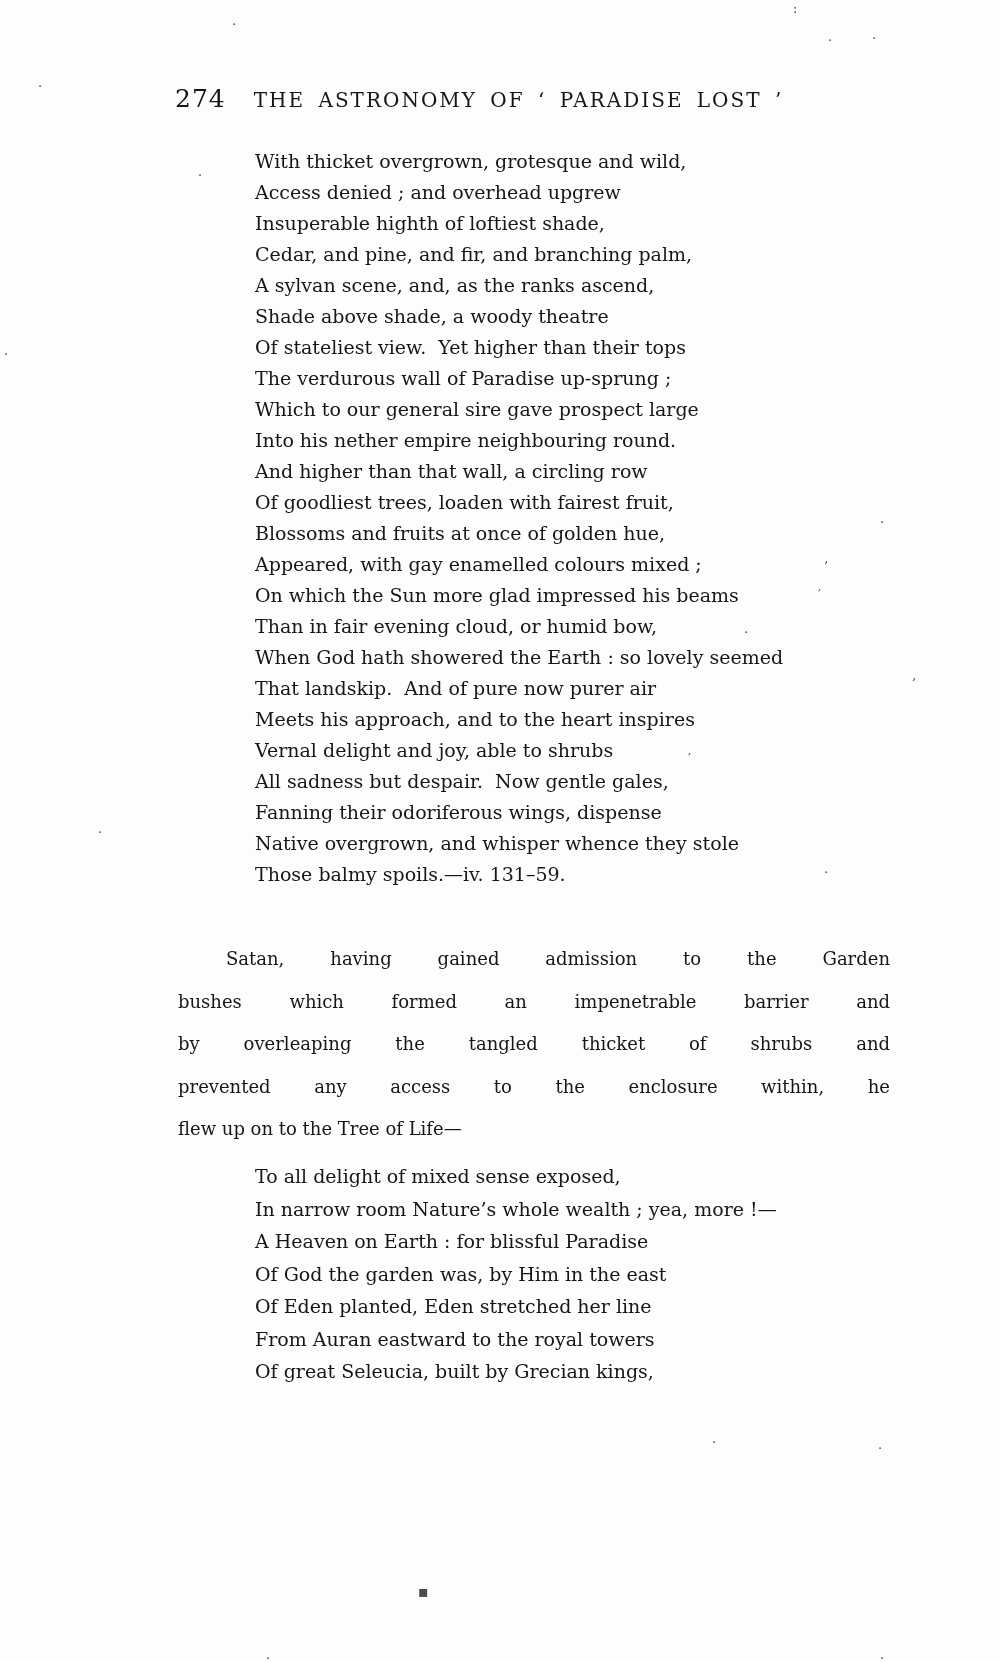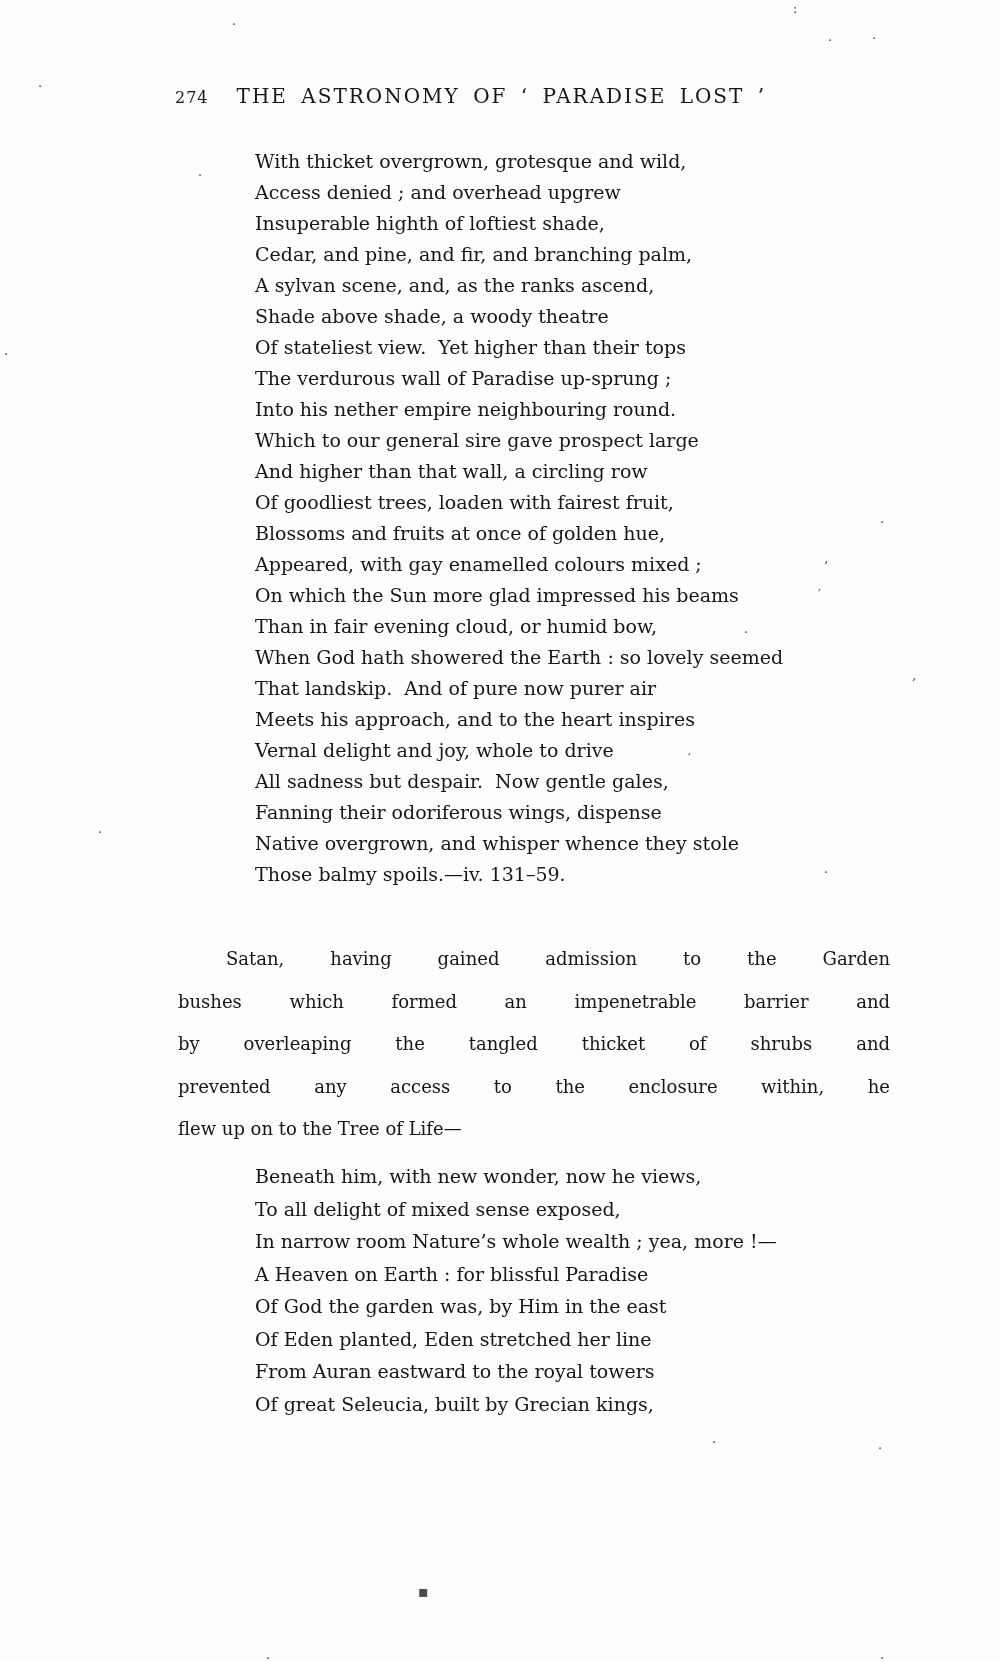--- a/index.html
+++ b/index.html
@@ -15,21 +15,21 @@
 
   .page-header {
     position: absolute;
     top: 84px;
     left: 175px;
     display: flex;
     align-items: baseline;
     white-space: nowrap;
   }
   .page-number {
-    font-size: 16px;
+    font-size: 25px;
     letter-spacing: 1px;
   }
   .running-title {
     margin-left: 28px;
     font-size: 20px;
     letter-spacing: 2px;
     word-spacing: 5px;
   }
 
   .verse {
@@ -77,48 +77,47 @@
 
   <section class="verse verse-1">
     <div class="verse-line">With thicket overgrown, grotesque and wild,</div>
     <div class="verse-line">Access denied ; and overhead upgrew</div>
     <div class="verse-line">Insuperable highth of loftiest shade,</div>
     <div class="verse-line">Cedar, and pine, and fir, and branching palm,</div>
     <div class="verse-line">A sylvan scene, and, as the ranks ascend,</div>
     <div class="verse-line">Shade above shade, a woody theatre</div>
     <div class="verse-line">Of stateliest view.&nbsp; Yet higher than their tops</div>
     <div class="verse-line">The verdurous wall of Paradise up-sprung ;</div>
+    <div class="verse-line">Which to our general sire gave prospect large</div>
     <div class="verse-line">Into his nether empire neighbouring round.</div>
-    <div class="verse-line">Which to our general sire gave prospect large</div>
     <div class="verse-line">And higher than that wall, a circling row</div>
     <div class="verse-line">Of goodliest trees, loaden with fairest fruit,</div>
     <div class="verse-line">Blossoms and fruits at once of golden hue,</div>
     <div class="verse-line">Appeared, with gay enamelled colours mixed ;</div>
     <div class="verse-line">On which the Sun more glad impressed his beams</div>
     <div class="verse-line">Than in fair evening cloud, or humid bow,</div>
     <div class="verse-line">When God hath showered the Earth : so lovely seemed</div>
     <div class="verse-line">That landskip.&nbsp; And of pure now purer air</div>
     <div class="verse-line">Meets his approach, and to the heart inspires</div>
-    <div class="verse-line">Vernal delight and joy, whole to drive</div>
+    <div class="verse-line">Vernal delight and joy, able to shrubs</div>
     <div class="verse-line">All sadness but despair.&nbsp; Now gentle gales,</div>
     <div class="verse-line">Fanning their odoriferous wings, dispense</div>
     <div class="verse-line">Native overgrown, and whisper whence they stole</div>
     <div class="verse-line">Those balmy spoils.—iv. 131–59.</div>
   </section>
 
   <section class="prose">
     <div class="prose-line first">Satan, having gained admission to the Garden</div>
     <div class="prose-line">bushes which formed an impenetrable barrier and</div>
     <div class="prose-line">by overleaping the tangled thicket of shrubs and</div>
     <div class="prose-line">prevented any access to the enclosure within, he</div>
     <div class="prose-line last">flew up on to the Tree of Life—</div>
   </section>
 
   <section class="verse verse-2">
-    <div class="verse-line">Beneath him, with new wonder, now he views,</div>
     <div class="verse-line">To all delight of mixed sense exposed,</div>
     <div class="verse-line">In narrow room Nature’s whole wealth ; yea, more !—</div>
     <div class="verse-line">A Heaven on Earth : for blissful Paradise</div>
     <div class="verse-line">Of God the garden was, by Him in the east</div>
     <div class="verse-line">Of Eden planted, Eden stretched her line</div>
     <div class="verse-line">From Auran eastward to the royal towers</div>
     <div class="verse-line">Of great Seleucia, built by Grecian kings,</div>
   </section>
 
   <div>

